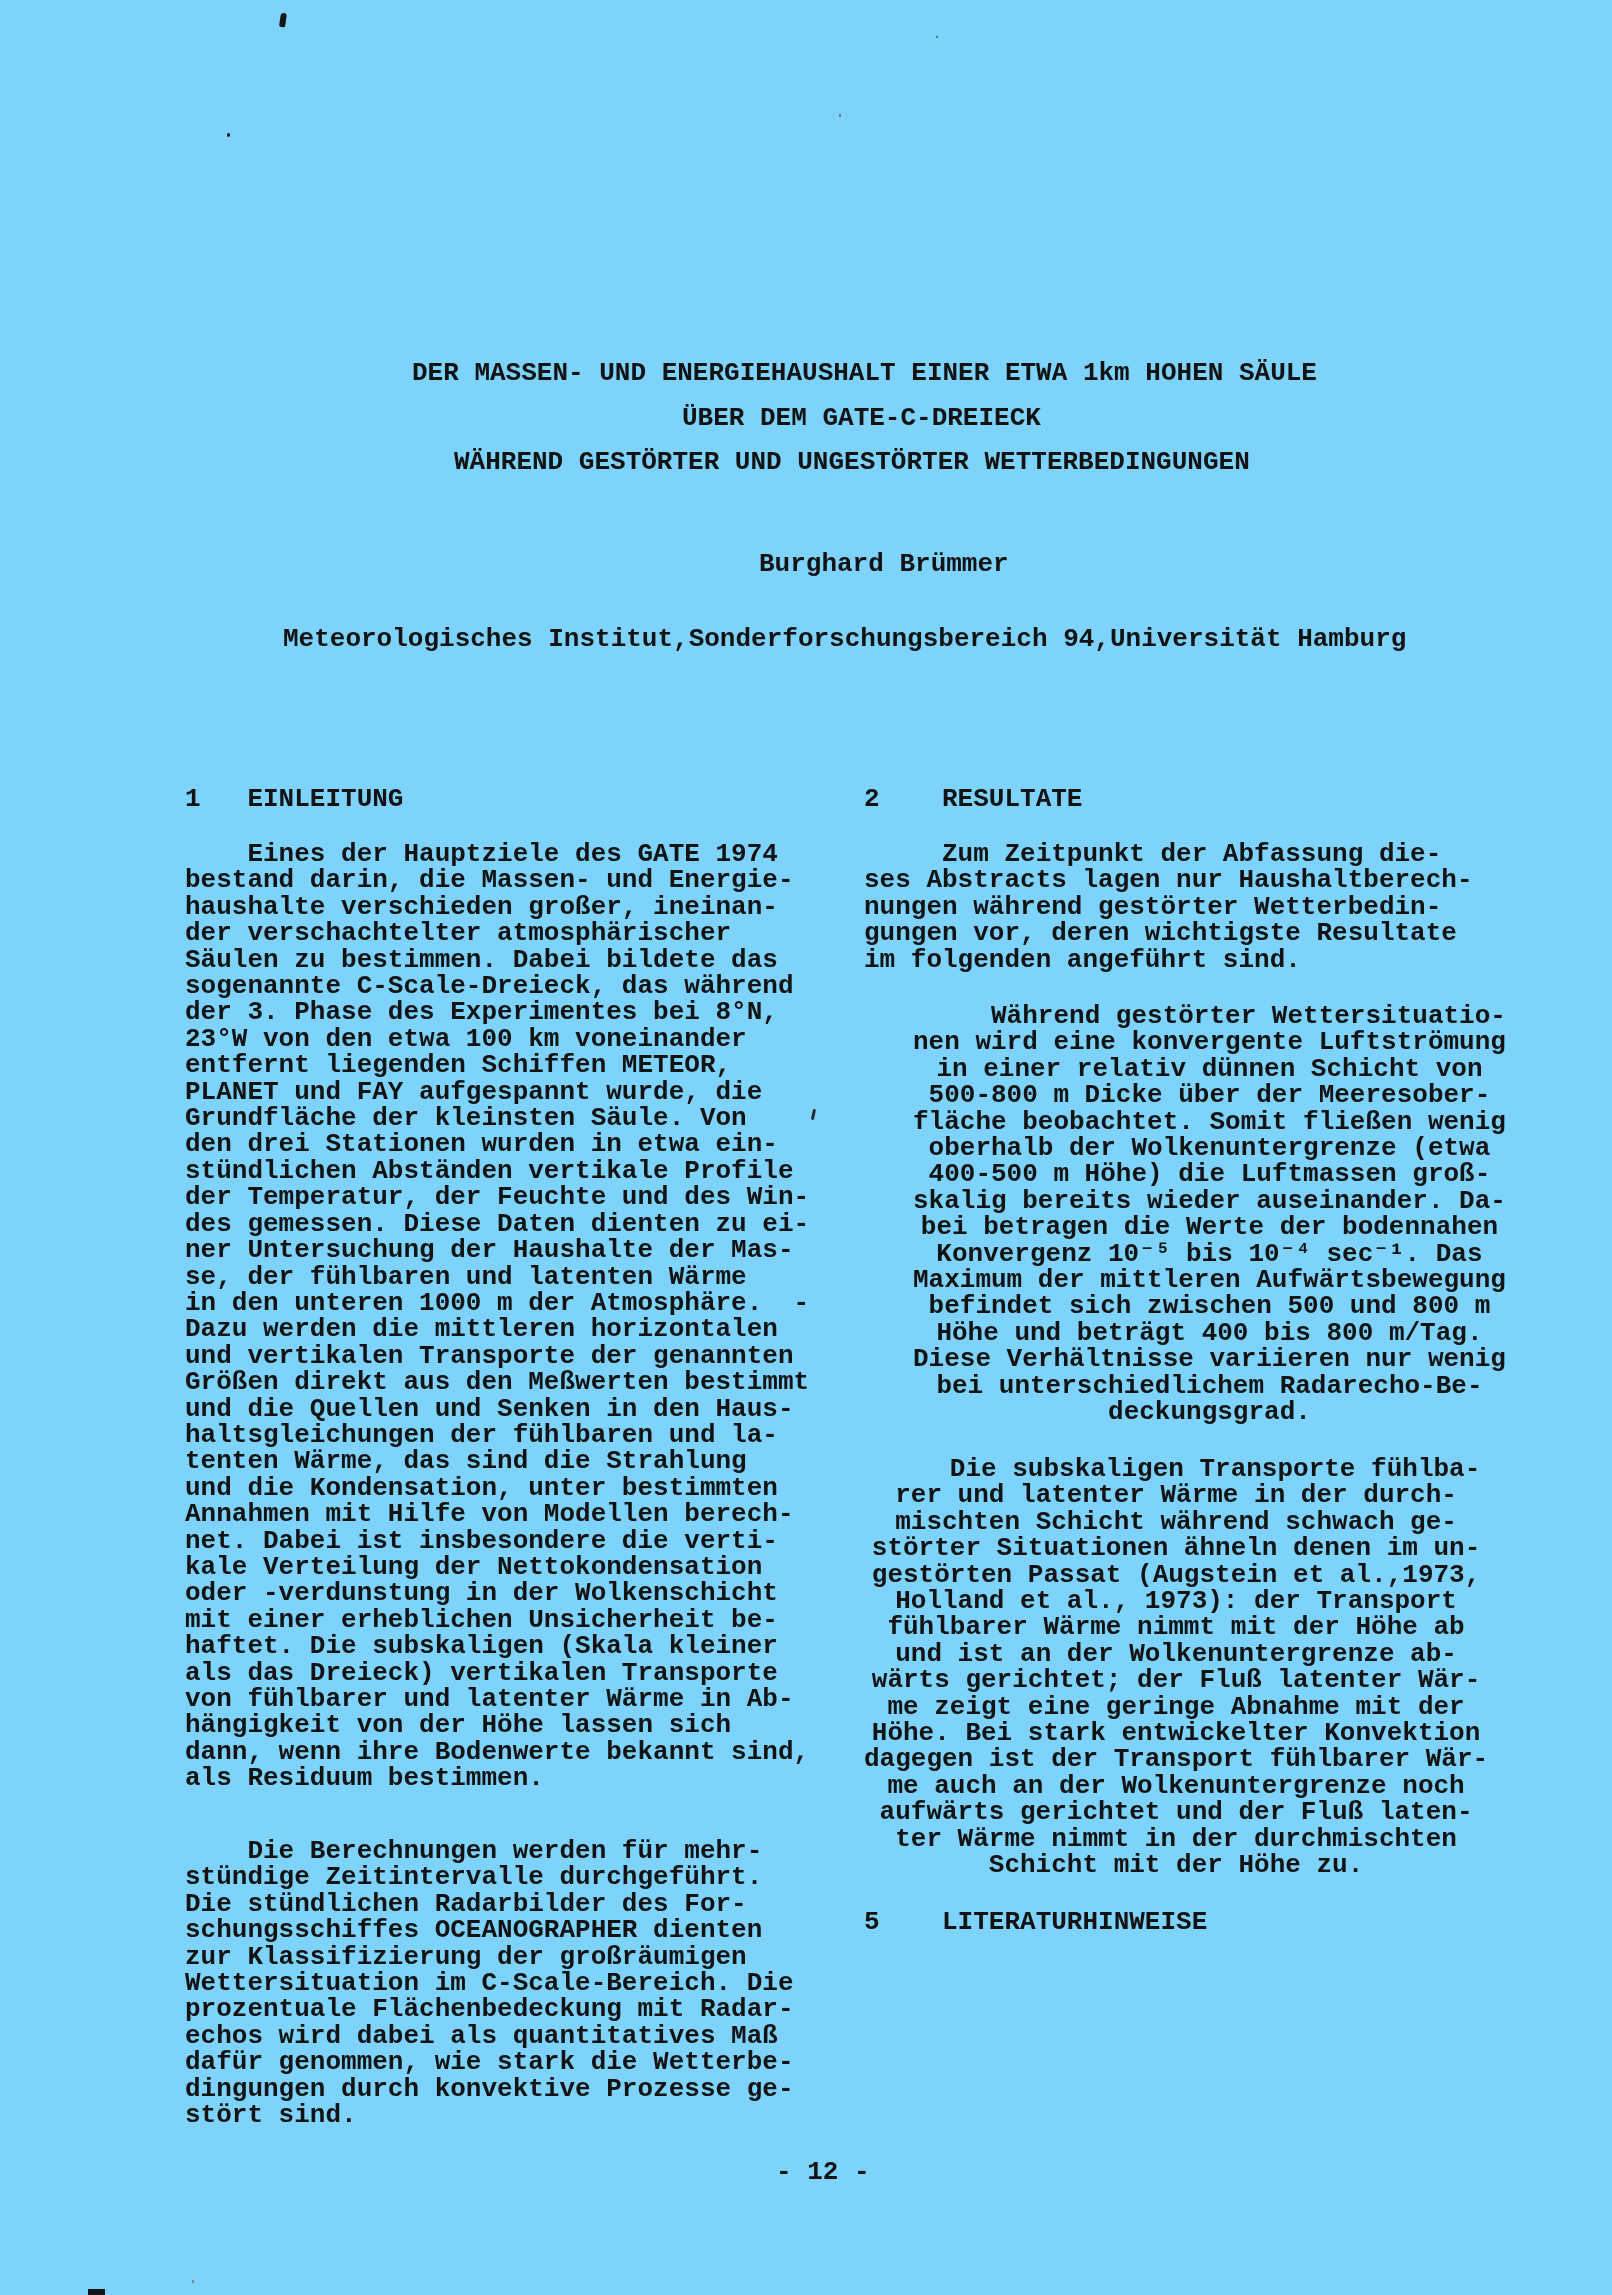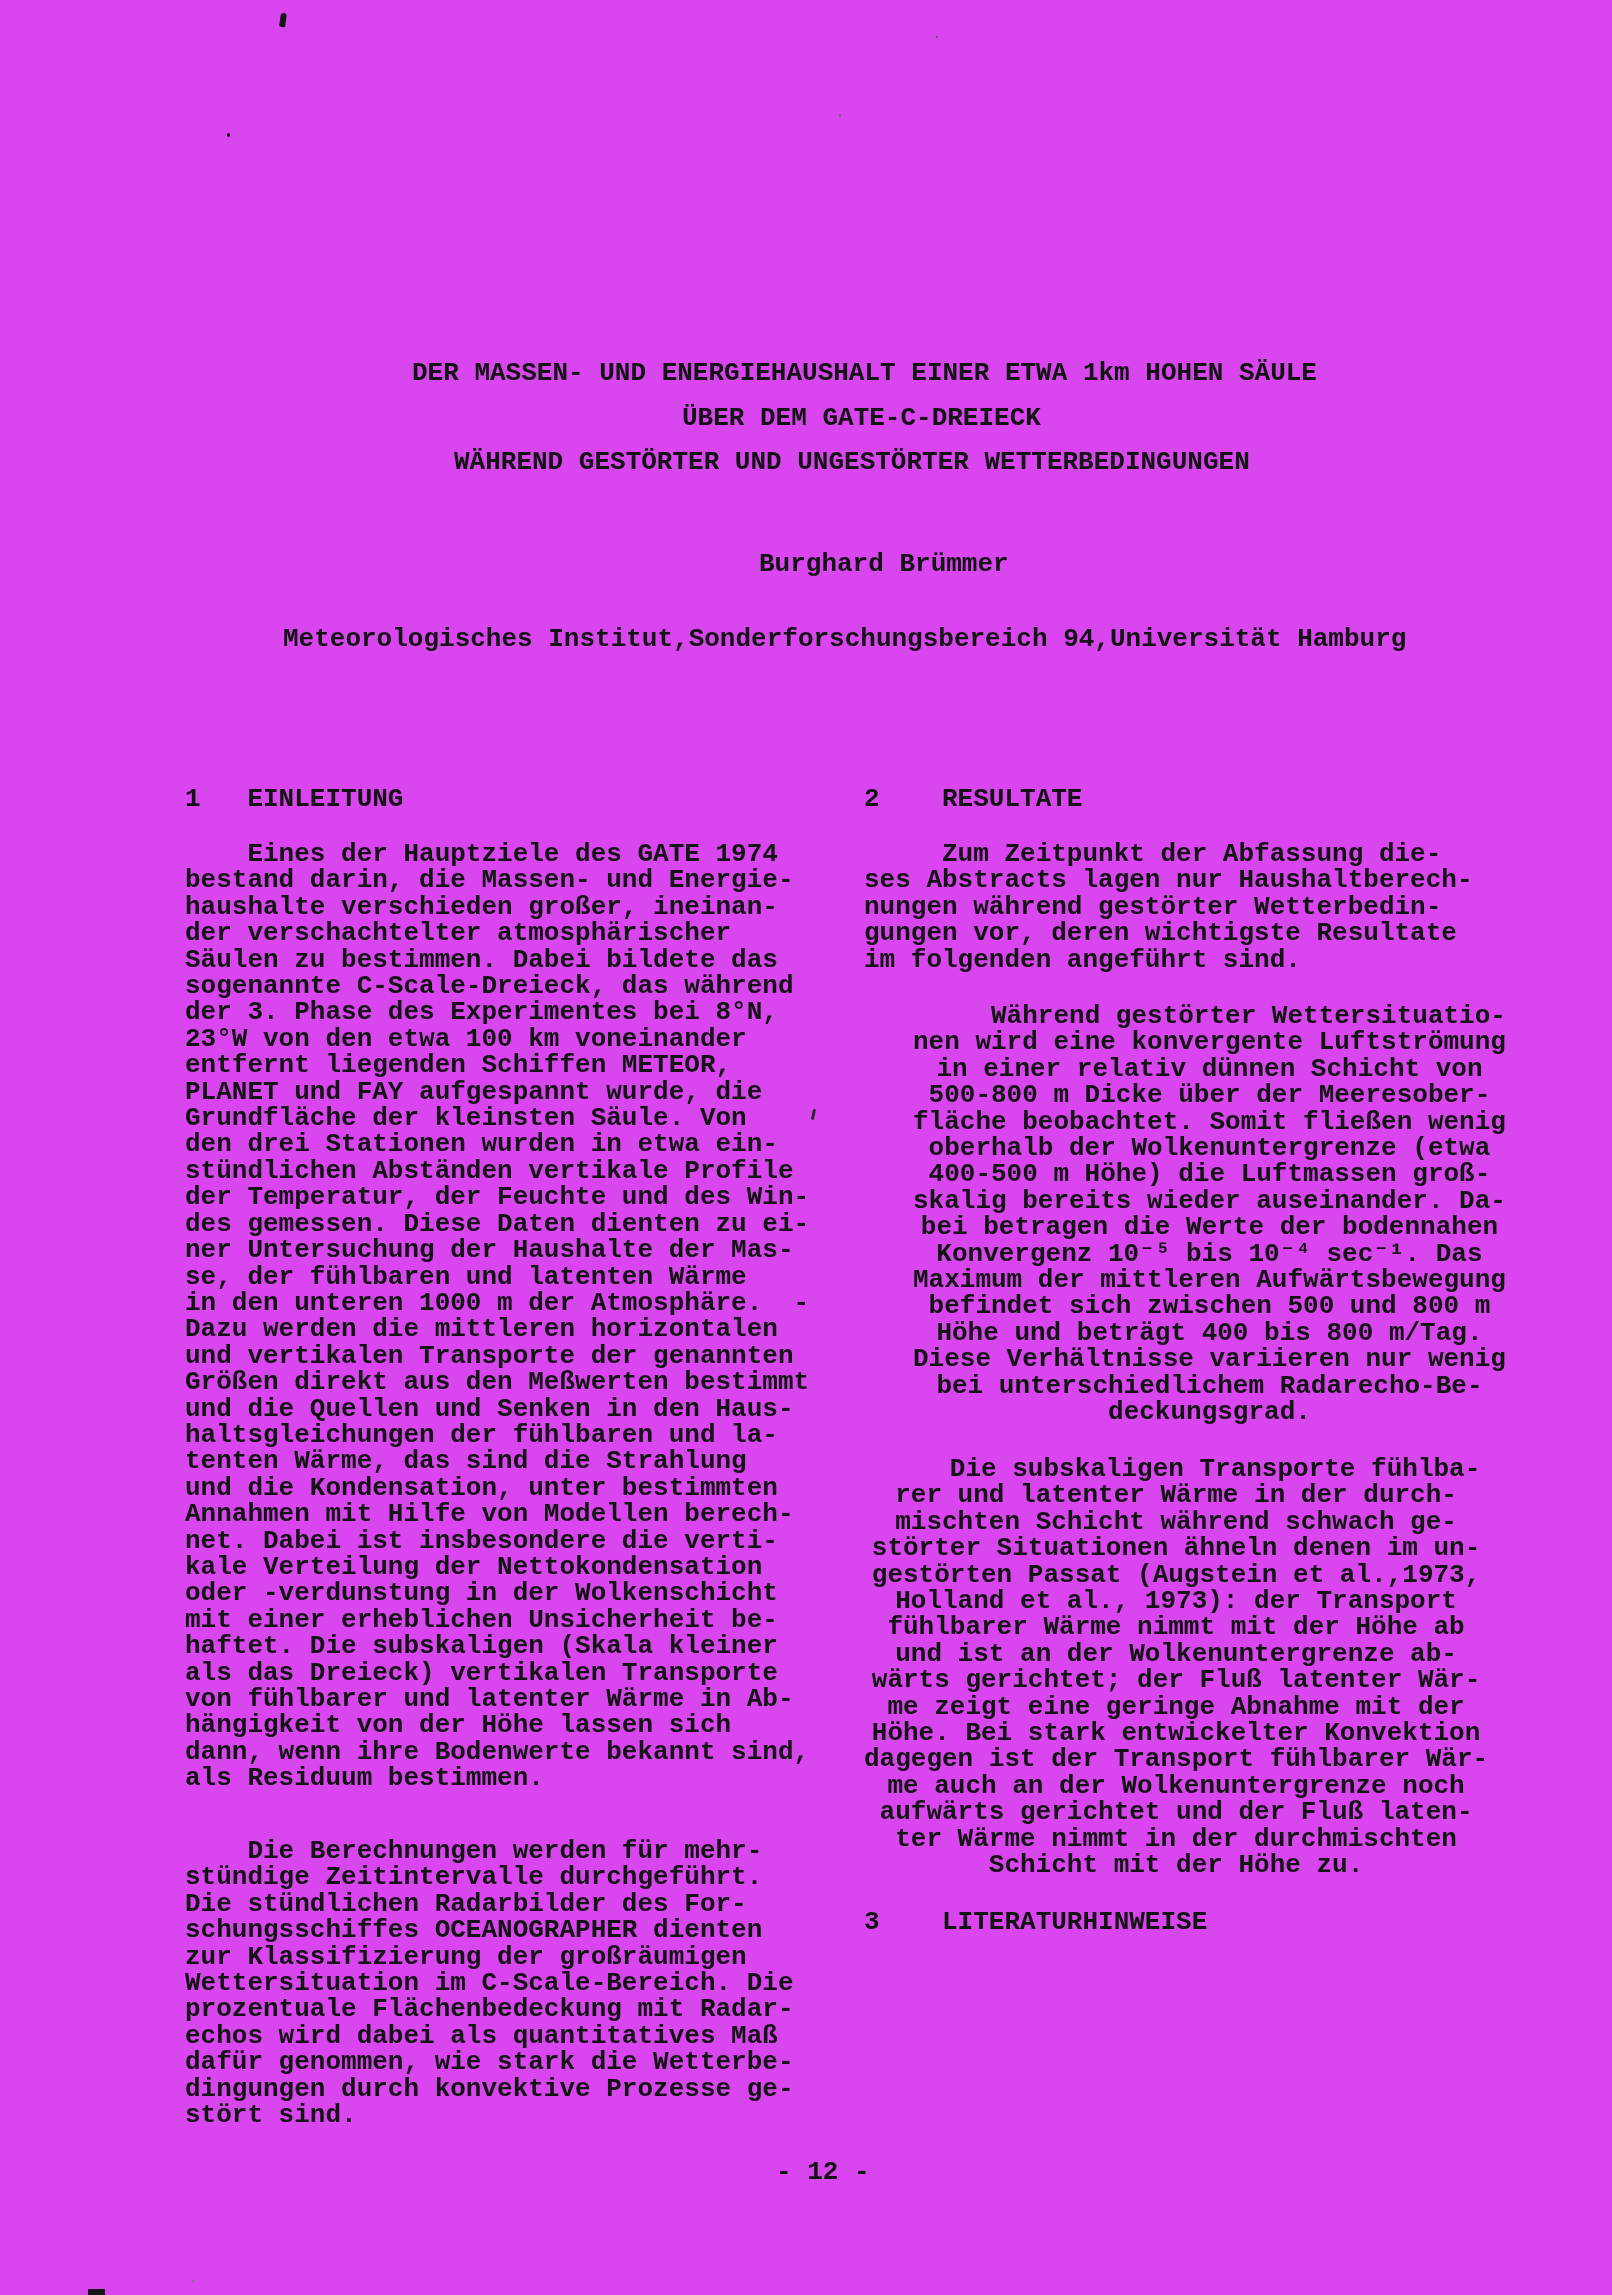--- a/index.html
+++ b/index.html
@@ -1,20 +1,20 @@
 <!DOCTYPE html>
 <html style="font-size:13px"><head>
 <meta charset="utf-8">
 <style>
   html, body { margin: 0; padding: 0; }
   .page {
     position: relative;
     width: 1613px;
     height: 2295px;
-    background: #d946ef;
+    background: #7dd3fc;
     overflow: hidden;
     font-family: "Liberation Mono", "DejaVu Sans Mono", monospace;
     color: #131313;
   }
   .tw {
     position: absolute;
     margin: 0;
     font-family: "Liberation Mono", "DejaVu Sans Mono", monospace;
     font-weight: 700;
     font-size: 26px;
@@ -149,21 +149,21 @@
 fühlbarer Wärme nimmt mit der Höhe ab
 und ist an der Wolkenuntergrenze ab-
 wärts gerichtet; der Fluß latenter Wär-
 me zeigt eine geringe Abnahme mit der
 Höhe. Bei stark entwickelter Konvektion
 dagegen ist der Transport fühlbarer Wär-
 me auch an der Wolkenuntergrenze noch
 aufwärts gerichtet und der Fluß laten-
 ter Wärme nimmt in der durchmischten
 Schicht mit der Höhe zu.</pre>
-  <pre class="tw rc-heading-3">3    LITERATURHINWEISE</pre>
+  <pre class="tw rc-heading-3">5    LITERATURHINWEISE</pre>
 
   <pre class="tw footer">- 12 -</pre>
 
   <div class="artifact art-apostrophe-top"></div>
   <div class="artifact art-dot-left"></div>
   <div class="artifact art-tick-mid"></div>
   <div class="artifact art-dash-bottom"></div>
   <div class="artifact art-speck-1"></div>
   <div class="artifact art-speck-2"></div>
   <div class="artifact art-speck-3"></div>

